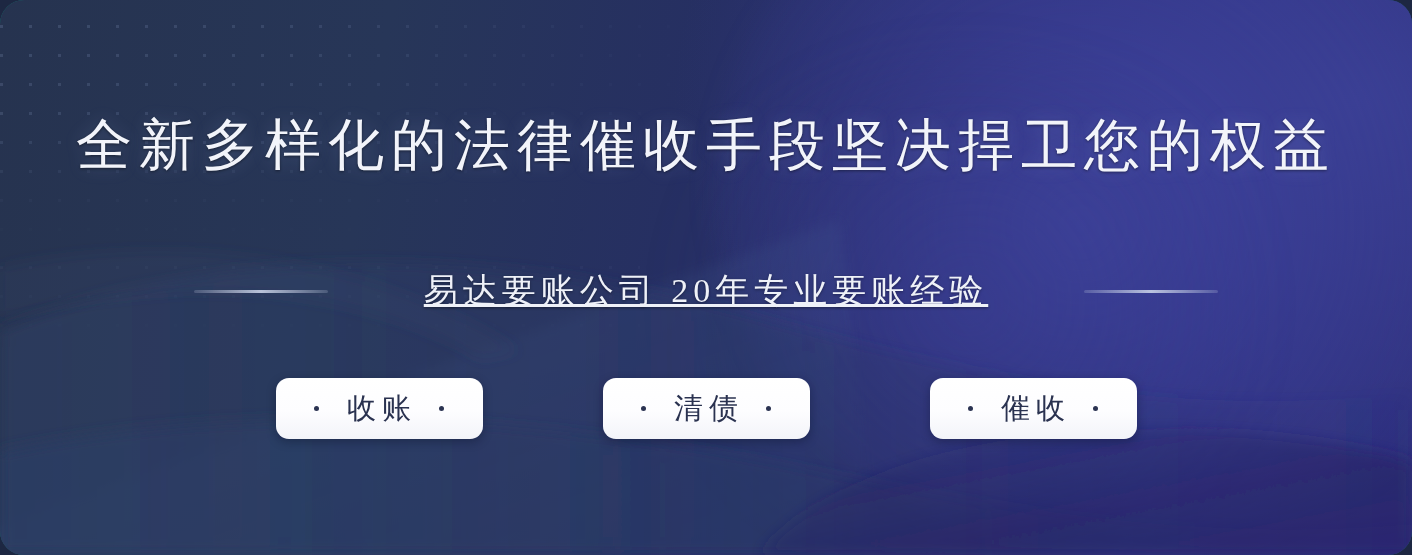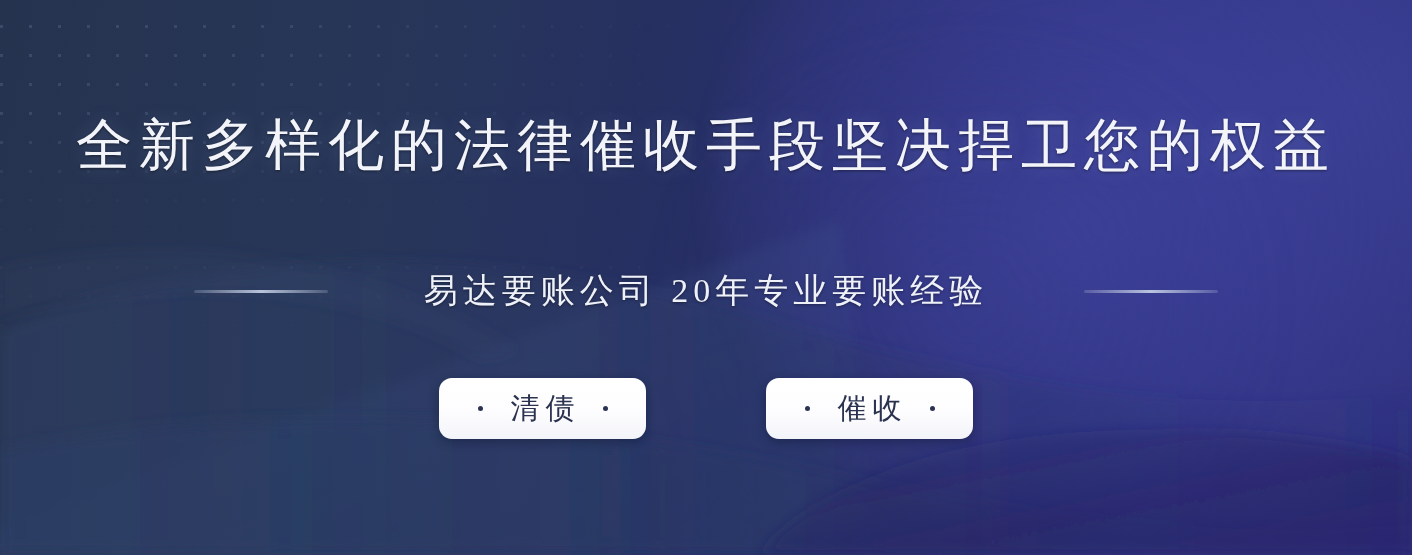--- a/index.html
+++ b/index.html
@@ -11,20 +11,21 @@
   body {
     font-family: "Liberation Serif", "DejaVu Serif", serif;
   }
 
   .banner {
     position: relative;
     width: 1412px;
     height: 555px;
     overflow: hidden;
     background: #0f766e;
+    border-radius: 24px;
   }
 
   
   .bg-base {
     position: absolute;
     inset: 0;
     background:
       radial-gradient(ellipse 1100px 760px at 96% 18%, #3a3f93 0%, rgba(58,63,147,0.55) 28%, rgba(45,48,115,0.0) 62%),
       linear-gradient(100deg, #26334f 0%, #273658 26%, #262f63 48%, #2a2e72 66%, #2d2f7f 82%, #2c2c74 100%);
   }
@@ -140,20 +141,21 @@
     border-radius: 2px;
     flex: none;
   }
 
   .subtitle {
     font-size: 34px;
     letter-spacing: 5px;
     color: #eef1f8;
     white-space: nowrap;
     text-shadow: 0 1px 3px rgba(0,0,0,0.40);
+    text-decoration: underline;
   }
 
   .pill-row {
     position: absolute;
     left: 0;
     right: 0;
     top: 378px;
     display: flex;
     justify-content: center;
     gap: 120px;
@@ -237,20 +239,25 @@
     <h1 class="headline">全新多样化的法律催收手段坚决捍卫您的权益</h1>
 
     <div class="subtitle-row">
       <span class="rule"></span>
       <span class="subtitle">易达要账公司  20年专业要账经验</span>
       <span class="rule"></span>
     </div>
 
     <div class="pill-row">
 
+      <div class="pill">
+        <span class="dot"></span>
+        <span class="pill-label">收账</span>
+        <span class="dot"></span>
+      </div>
 
 
       <div class="pill">
         <span class="dot"></span>
         <span class="pill-label">清债</span>
         <span class="dot"></span>
       </div>
 
       <div class="pill">
         <span class="dot"></span>

